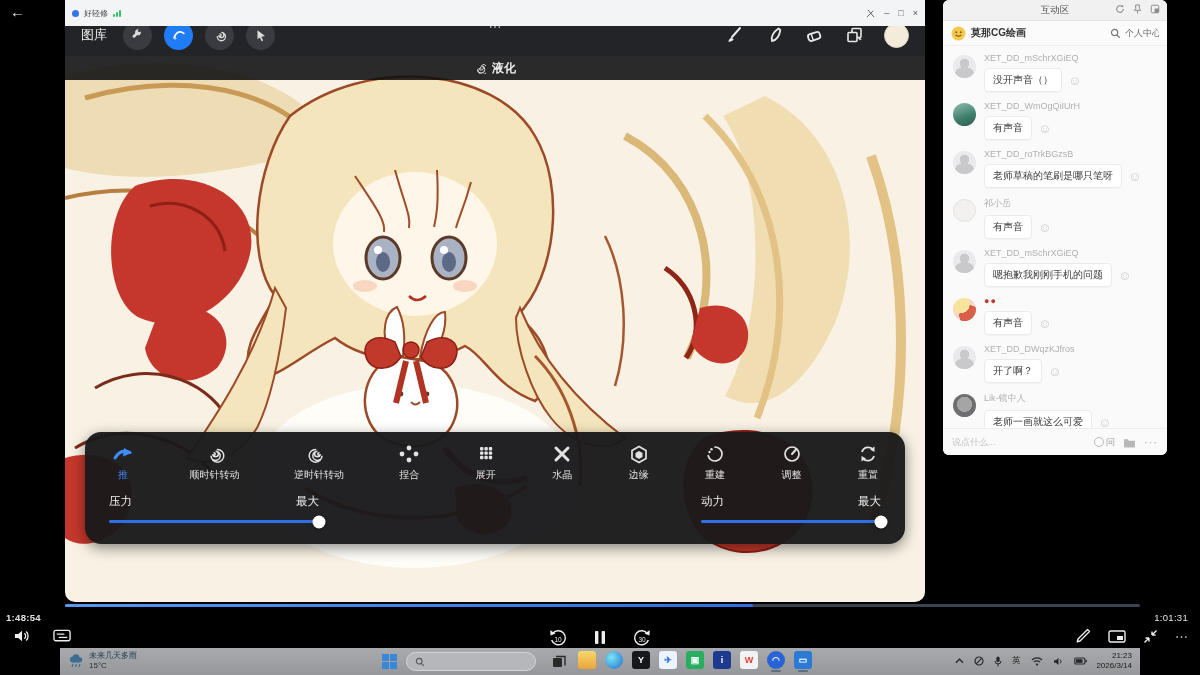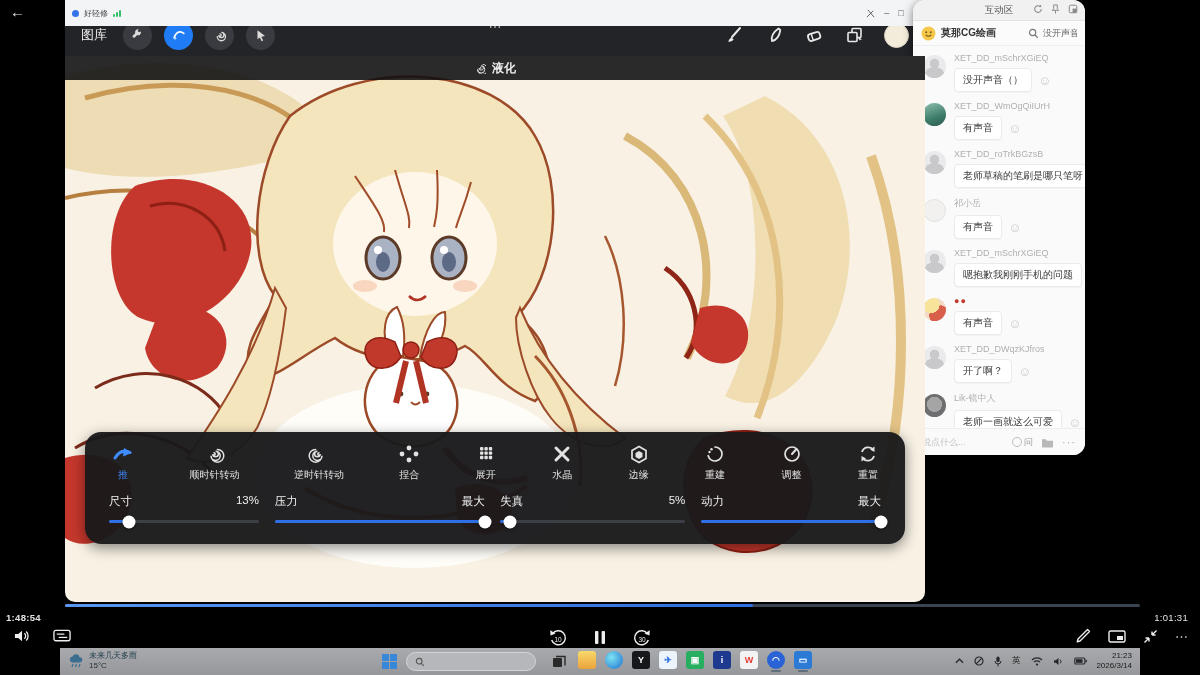--- a/index.html
+++ b/index.html
@@ -48,21 +48,21 @@
   .ltool.active{color:#3f8cff;}
   .liq-sliders{position:absolute;left:24px;right:24px;top:62px;display:flex;justify-content:space-between;}
   .sgroup{position:relative;height:36px;}
   .sg1{width:150px;}.sg2{width:210px;}.sg3{width:185px;}.sg4{width:180px;}
   .slab{position:absolute;left:0;top:0;font-size:11.5px;color:#f0f0f0;}
   .sval{position:absolute;right:0;top:0;font-size:11.5px;color:#f0f0f0;}
   .strack{position:absolute;left:0;right:0;bottom:7px;height:3px;background:#3c4046;border-radius:2px;}
   .sfill{height:100%;background:#2e6fe8;border-radius:2px;}
   .sthumb{position:absolute;top:50%;width:13px;height:13px;border-radius:50%;background:#fff;box-shadow:0 1px 3px rgba(0,0,0,.5);transform:translate(-50%,-50%);cursor:pointer;}
   
-  .chatwin{position:absolute;left:913px;top:0;width:172px;height:455px;background:#fafafa;border-radius:12px;overflow:hidden;box-shadow:0 2px 10px rgba(0,0,0,.5);}
+  .chatwin{position:absolute;left:943px;top:0;width:224px;height:455px;background:#fafafa;border-radius:6px;overflow:hidden;box-shadow:0 2px 10px rgba(0,0,0,.5);}
   .ch-head{position:relative;height:21px;background:#f1f1f2;border-bottom:1px solid #e4e4e4;}
   .ch-title{position:absolute;left:0;right:0;top:4px;text-align:center;font-size:9.5px;color:#555;}
   .ch-hicons{position:absolute;right:7px;top:4px;display:flex;gap:8px;color:#8a8a8a;}
   .ch-hicons span{cursor:pointer;display:flex;}
   .ch-sub{height:25px;display:flex;align-items:center;gap:5px;padding:0 8px;border-bottom:1px solid #efefef;background:#fbfbfb;}
   .ch-chan{font-size:10px;color:#333;font-weight:bold;}
   .ch-right{margin-left:auto;display:flex;align-items:center;gap:4px;color:#777;}
   .ch-pc{font-size:9px;color:#666;max-width:34px;overflow:hidden;white-space:nowrap;}
   .msgs{position:absolute;left:0;right:0;top:47px;bottom:27px;padding:6px 10px;overflow:hidden;}
   .msg{display:flex;gap:8px;margin-bottom:9px;}
@@ -340,42 +340,26 @@
           <svg width="22" height="20" viewBox="0 0 22 20">
               <path d="M5 8 a6.5 6.5 0 0 1 11.5 -2" fill="none" stroke="#e2e2e2" stroke-width="1.8"></path>
               <polygon points="17.5,2.5 17.5,8 13,5.5" fill="#e2e2e2"></polygon>
               <path d="M17 12 a6.5 6.5 0 0 1 -11.5 2" fill="none" stroke="#e2e2e2" stroke-width="1.8"></path>
               <polygon points="4.5,17.5 4.5,12 9,14.5" fill="#e2e2e2"></polygon>
             </svg>
           <span class="lab">重置</span>
         </div>
       </div>
       <div class="liq-sliders">
-        <div class="sgroup sg1">
-          <span class="slab">尺寸</span>
-          <span class="sval">13%</span>
-          <div class="strack">
-              <div class="sfill" style="width: 13%;"></div>
-              <div class="sthumb" style="left: 13%;"></div>
-            </div>
-        </div>
         <div class="sgroup sg2">
           <span class="slab">压力</span>
           <span class="sval">最大</span>
           <div class="strack">
               <div class="sfill" style="width: 100%;"></div>
               <div class="sthumb" style="left: 100%;"></div>
-            </div>
-        </div>
-        <div class="sgroup sg3">
-          <span class="slab">失真</span>
-          <span class="sval">5%</span>
-          <div class="strack">
-              <div class="sfill" style="width: 5%;"></div>
-              <div class="sthumb" style="left: 5%;"></div>
             </div>
         </div>
         <div class="sgroup sg4">
           <span class="slab">动力</span>
           <span class="sval">最大</span>
           <div class="strack">
               <div class="sfill" style="width: 100%;"></div>
               <div class="sthumb" style="left: 100%;"></div>
             </div>
         </div>
@@ -415,21 +399,21 @@
           <path d="M5 9.6 q3 2.6 6 0" stroke="#7a5a12" stroke-width="1.1" fill="none"></path>
         </svg>
       <span class="ch-chan">莫那CG绘画</span>
       <div class="ch-right">
         <span>
             <svg width="11" height="11" viewBox="0 0 12 12">
               <circle cx="5" cy="5" r="3.4" fill="none" stroke="#777" stroke-width="1.3"></circle>
               <line x1="7.6" y1="7.6" x2="10.6" y2="10.6" stroke="#777" stroke-width="1.3"></line>
             </svg>
           </span>
-        <span class="ch-pc">没开声音</span>
+        <span class="ch-pc">个人中心</span>
       </div>
     </div>
     <div class="msgs">
       <div class="msg">
         <div class="avatar av-default"></div>
         <div class="mbody">
             <div class="muser">XET_DD_mSchrXGiEQ</div>
           <div class="mline">
               <span class="bubble">没开声音（）</span>
               <span class="memoji">☺</span>

